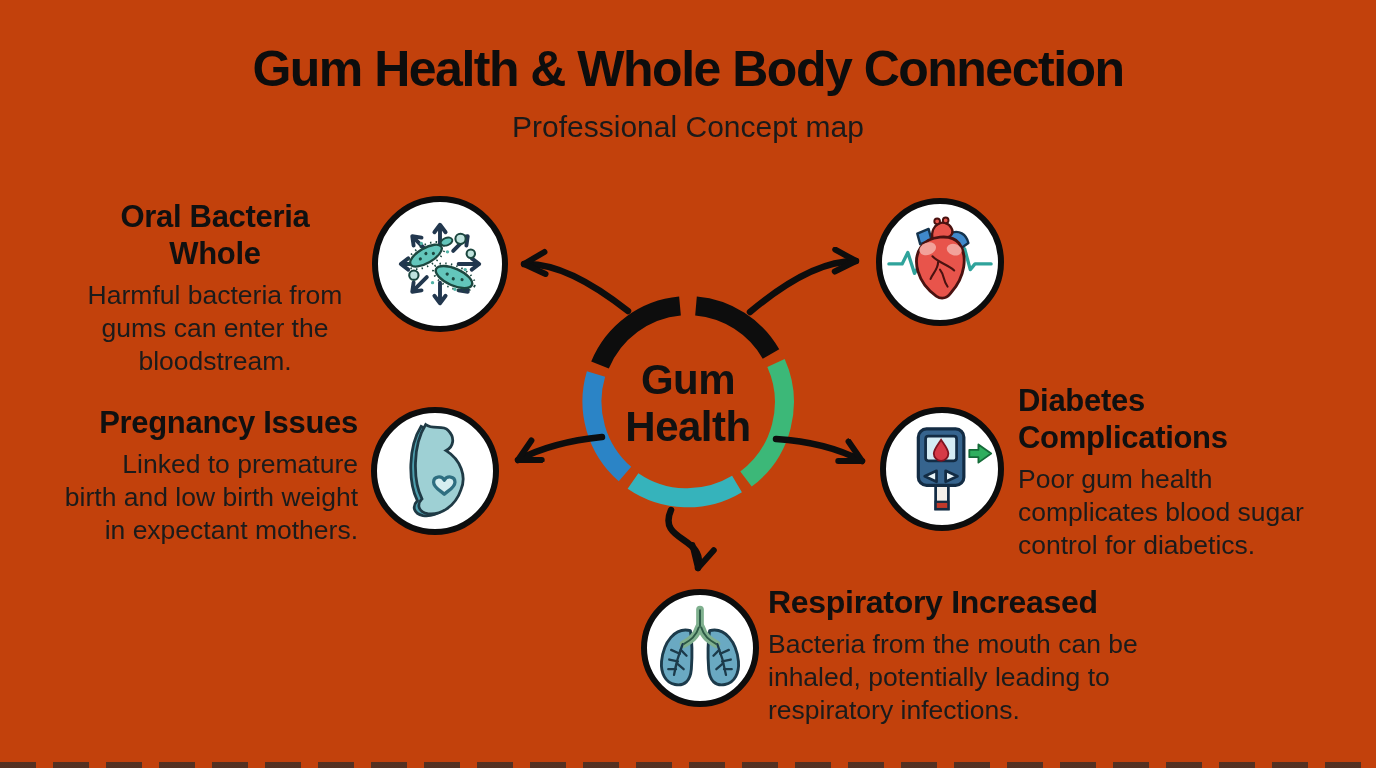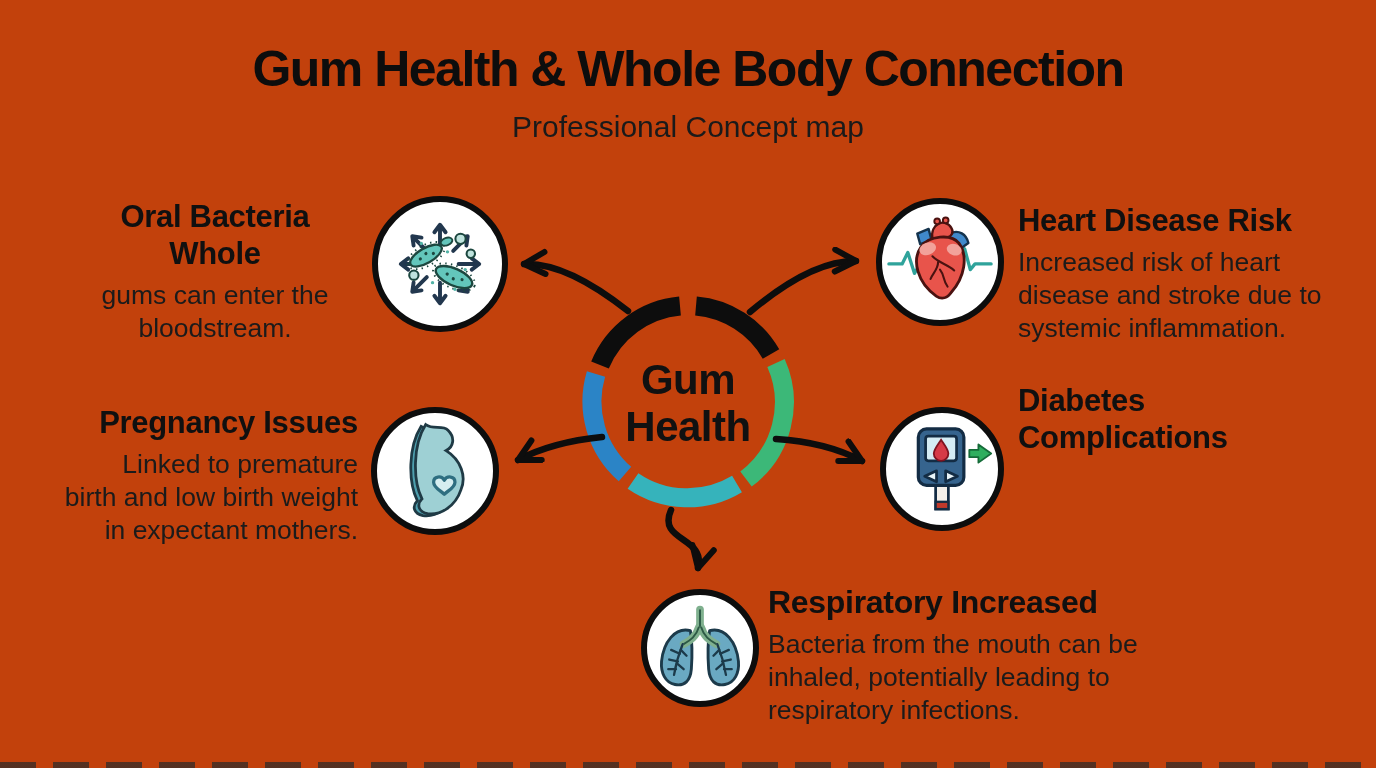--- a/index.html
+++ b/index.html
@@ -197,52 +197,48 @@
       </g>
     </svg>
   </div>
 
   <div class="node align-r" style="left:70px;top:198px;width:290px;text-align:center;">
     <h2>
       <span>Oral Bacteria</span>
       <span>Whole</span>
     </h2>
     <p>
+      <span>Harmful bacteria from</span>
       <span>gums can enter the</span>
       <span>bloodstream.</span>
     </p>
   </div>
 
-  <div class="node" style="left:1018px;top:202px;width:340px;">
-    <h2>
-      <span>Heart Disease Risk</span>
-    </h2>
-    <p>
-      <span>Increased risk of heart</span>
-      <span>disease and stroke due to</span>
-      <span>systemic inflammation.</span>
-    </p>
-  </div>
 
   <div class="node align-r" style="left:40px;top:404px;width:318px;">
     <h2>
       <span>Pregnancy Issues</span>
     </h2>
     <p>
       <span>Linked to premature</span>
       <span>birth and low birth weight</span>
       <span>in expectant mothers.</span>
     </p>
   </div>
 
   <div class="node" style="left:1018px;top:382px;width:320px;">
     <h2>
       <span>Diabetes</span>
       <span>Complications</span>
     </h2>
+    <p>
+      <span>Poor gum health</span>
+      <span>complicates blood sugar</span>
+      <span>control for diabetics.</span>
+    </p>
   </div>
 
   <div class="node" style="left:768px;top:584px;width:420px;">
     <h2 style="font-size:32px;">
       <span>Respiratory Increased</span>
     </h2>
     <p>
       <span>Bacteria from the mouth can be</span>
       <span>inhaled, potentially leading to</span>
       <span>respiratory infections.</span>

